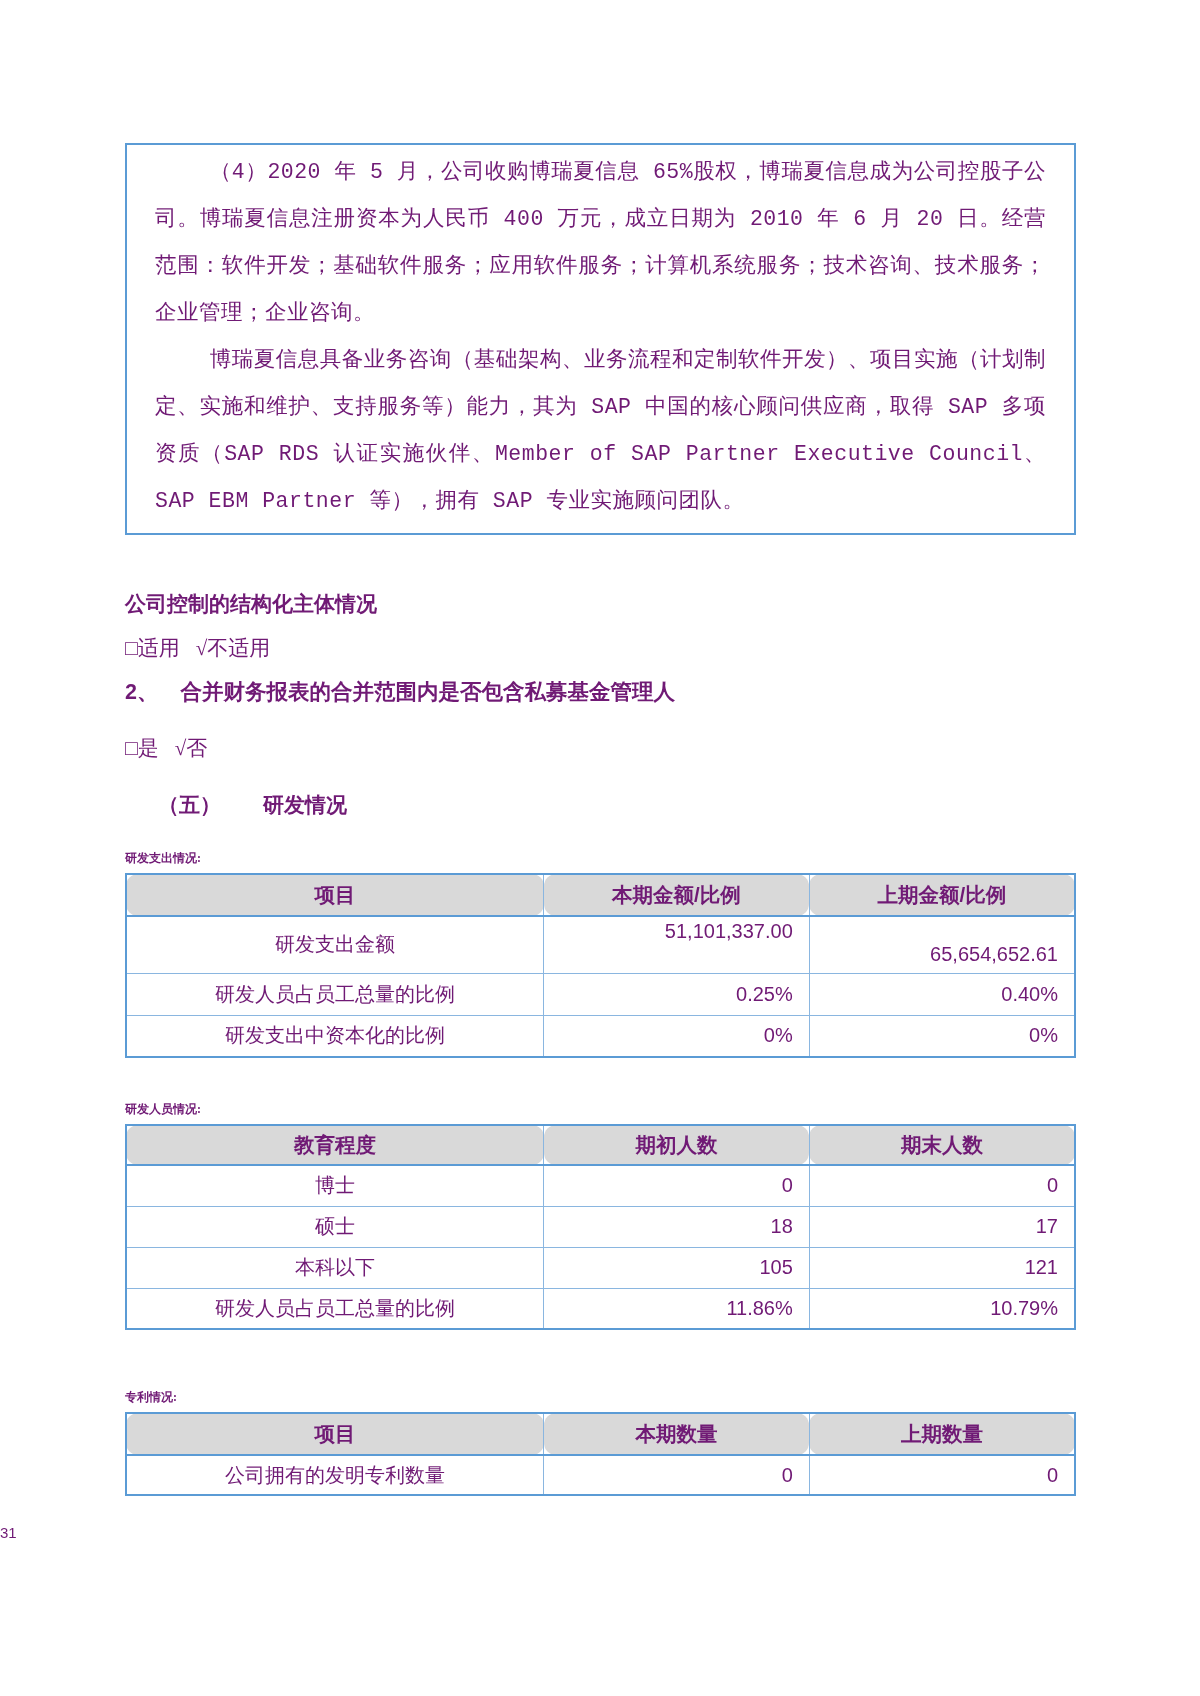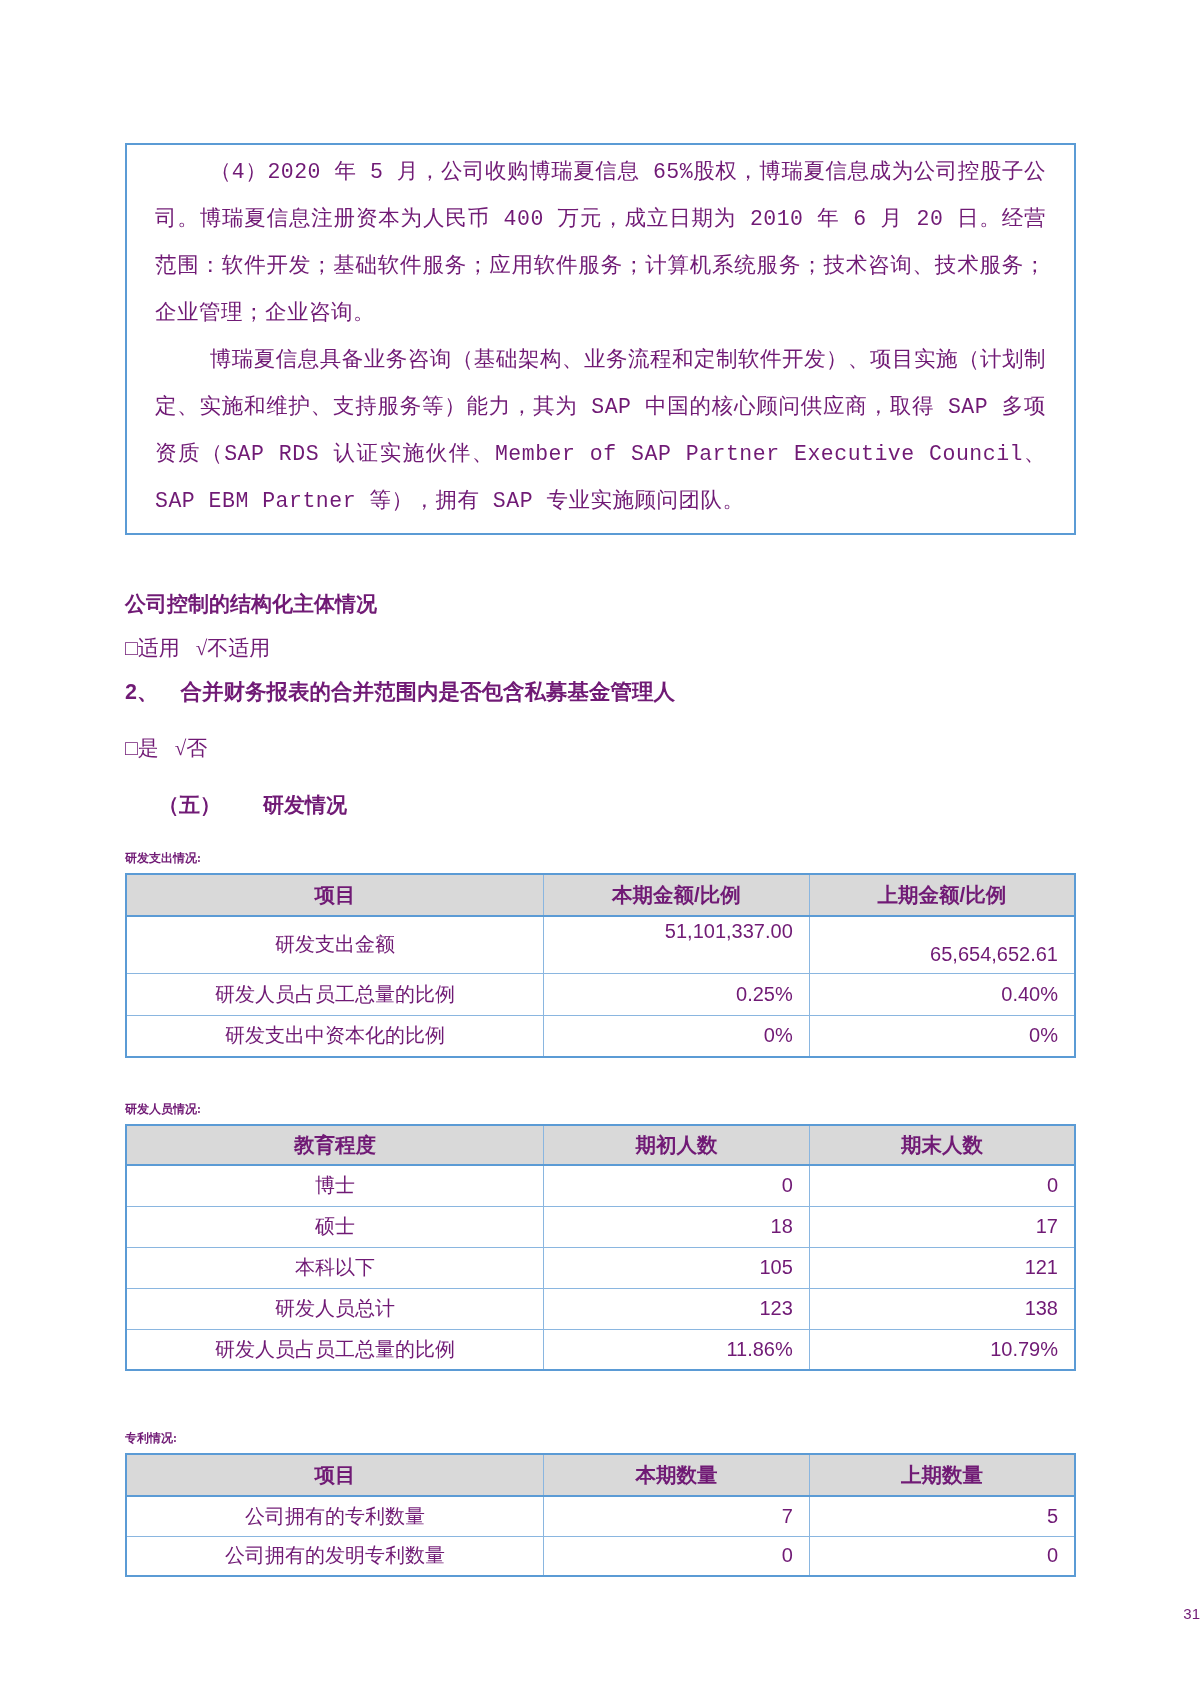--- a/index.html
+++ b/index.html
@@ -79,20 +79,21 @@
     border: 2px solid #5B9BD5;
   }
   .doc-table th, .doc-table td { border: 1px solid #8AB6E0; padding: 2px 6px; }
   .doc-table th:first-child, .doc-table td:first-child { width: 44%; }
   .doc-table th {
     background: #D9D9D9;
     font-family: "Liberation Sans", "DejaVu Sans", sans-serif;
     font-weight: bold;
     font-size: 20.5px;
     text-align: center;
+    border-radius: 12px;
   }
   .doc-table thead tr { border-bottom: 2px solid #5B9BD5; }
   .doc-table td { font-size: 20px; }
   .doc-table td.cell-label {
     text-align: center;
     font-family: "Liberation Serif", "DejaVu Serif", serif;
   }
   .doc-table td.cell-value {
     text-align: right;
     padding-right: 16px;
@@ -103,21 +104,21 @@
   .tbl-expense tbody tr:first-child { height: 57px; }
   .tbl-expense tbody tr:first-child td:nth-child(2) { vertical-align: top;    padding-top: 3px; }
   .tbl-expense tbody tr:first-child td:nth-child(3) { vertical-align: bottom; padding-bottom: 7px; }
   .tbl-staff  thead tr { height: 40px; }
   .tbl-staff  tbody tr { height: 41px; }
   .tbl-patent thead tr { height: 42px; }
   .tbl-patent tbody tr { height: 40px; }
   
   .page-number {
     margin-top: 28px;
-    text-align: right;
+    text-align: left;
     font-size: 15px;
     font-family: "Liberation Sans", "DejaVu Sans", sans-serif;
   }
 </style>
 </head>
 <body>
 
 <div class="page">
 
   <div class="notice-box">
@@ -190,48 +191,38 @@
           <td class="cell-label">硕士</td>
           <td class="cell-value">18</td>
           <td class="cell-value">17</td>
         </tr>
         <tr>
           <td class="cell-label">本科以下</td>
           <td class="cell-value">105</td>
           <td class="cell-value">121</td>
         </tr>
         <tr>
-          <td class="cell-label">研发人员总计</td>
-          <td class="cell-value">123</td>
-          <td class="cell-value">138</td>
-        </tr>
-        <tr>
           <td class="cell-label">研发人员占员工总量的比例</td>
           <td class="cell-value">11.86%</td>
           <td class="cell-value">10.79%</td>
         </tr>
       </tbody>
     </table>
 
   <div class="table-label patent">专利情况:</div>
   <table class="doc-table tbl-patent">
       <thead>
         <tr>
           <th>项目</th>
           <th>本期数量</th>
           <th>上期数量</th>
         </tr>
       </thead>
       <tbody>
         <tr>
-          <td class="cell-label">公司拥有的专利数量</td>
-          <td class="cell-value">7</td>
-          <td class="cell-value">5</td>
-        </tr>
-        <tr>
           <td class="cell-label">公司拥有的发明专利数量</td>
           <td class="cell-value">0</td>
           <td class="cell-value">0</td>
         </tr>
       </tbody>
     </table>
 
   <div class="page-number">31</div>
 
 </div>

